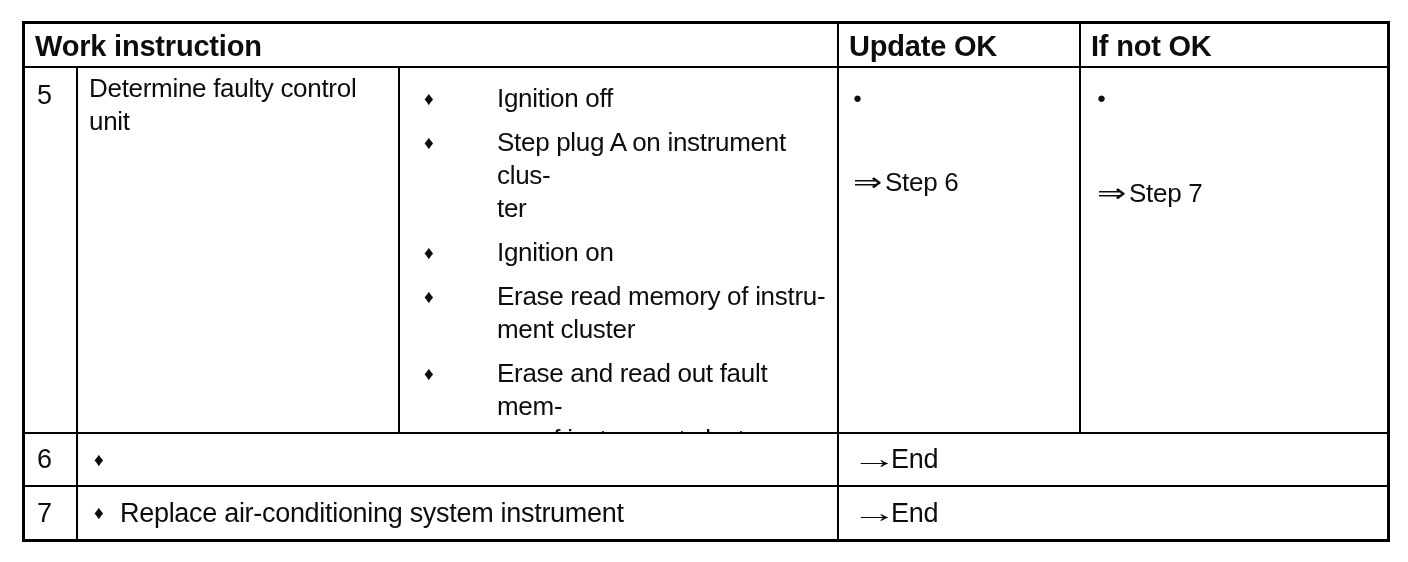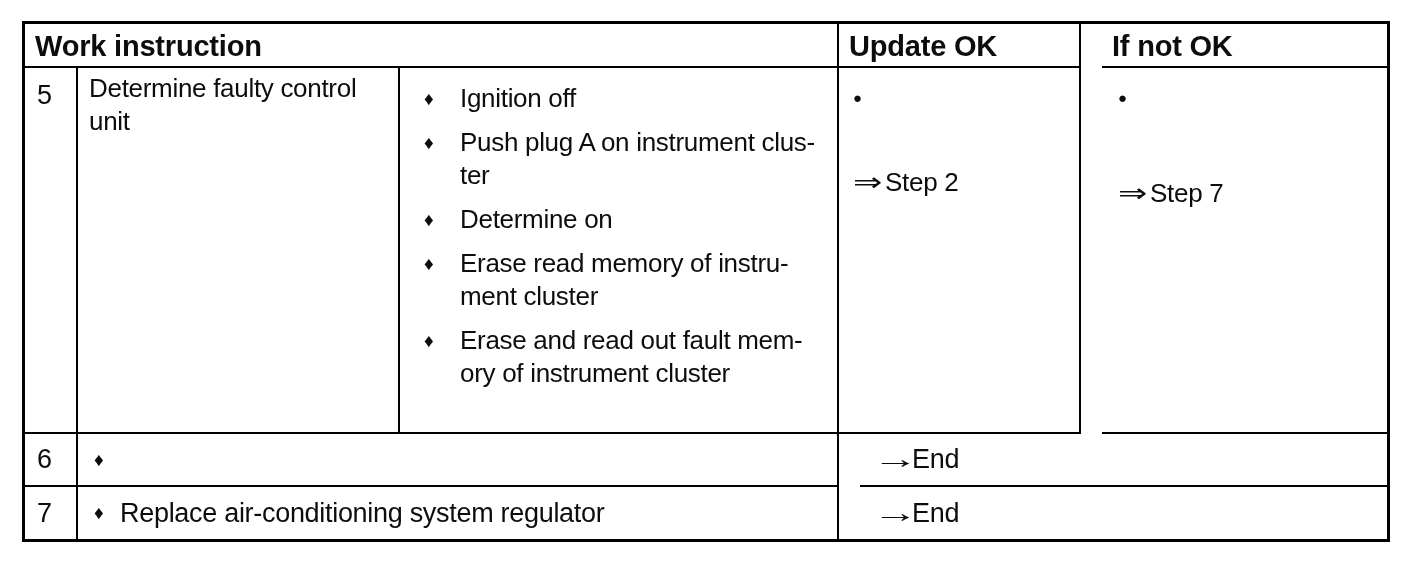--- a/index.html
+++ b/index.html
@@ -28,21 +28,21 @@
     display: grid;
     grid-template-columns: 53px 322px 439px 242px 1fr;
     grid-template-rows: 44px 366px 53px 1fr;
   }
   .cell {
     box-sizing: border-box;
     border-right: 2px solid #000;
     border-bottom: 2px solid #000;
     overflow: hidden;
   }
-  .cell.last-col { border-right: none; margin-left: 21px; }
+  .cell.last-col { border-right: none; }
   .cell.last-row { border-bottom: none; }
 
   
   .th {
     font-weight: bold;
     font-size: 29px;
     letter-spacing: -0.2px;
     padding: 6px 0 0 10px;
   }
   .span-work   { grid-column: 1 / 4; }
@@ -71,20 +71,21 @@
   .action-item .marker {
     flex: none;
     width: 36px;
     font-size: 19px;
     line-height: 33px;
   }
   .action-item .txt {
     font-size: 26px;
     line-height: 33px;
     white-space: pre-line;
+    margin-left: 37px;
   }
 
   
   .result-col {
     padding: 12px 4px 0 14px;
     display: flex;
     flex-direction: column;
   }
   .result-col.ifnot { padding-left: 16px; }
   .bullet-row { display: flex; }
@@ -166,46 +167,46 @@
     <div class="cell desc">Determine faulty control
 unit</div>
 
     <div class="cell actions">
       <div class="action-item">
         <span class="marker">♦</span>
         <span class="txt">Ignition off</span>
       </div>
       <div class="action-item">
         <span class="marker">♦</span>
-        <span class="txt">Push plug A on instrument clus-
+        <span class="txt">Step plug A on instrument clus-
 ter</span>
       </div>
       <div class="action-item">
         <span class="marker">♦</span>
-        <span class="txt">Determine on</span>
+        <span class="txt">Ignition on</span>
       </div>
       <div class="action-item">
         <span class="marker">♦</span>
         <span class="txt">Erase read memory of instru-
 ment cluster</span>
       </div>
       <div class="action-item">
         <span class="marker">♦</span>
         <span class="txt">Erase and read out fault mem-
 ory of instrument cluster</span>
       </div>
     </div>
 
     <div class="cell result-col">
       <div class="bullet-row">
         <span class="marker">●</span>
       </div>
       <div class="goto goto-display">
         <span class="arrow">⇒</span>
-        <span>Step 2</span>
+        <span>Step 6</span>
       </div>
     </div>
 
     <div class="cell result-col ifnot last-col">
       <div class="bullet-row">
         <span class="marker">●</span>
       </div>
       <div class="goto goto-ifnot">
         <span class="arrow">⇒</span>
         <span>Step 7</span>
@@ -221,21 +222,21 @@
     <div class="cell span-result merged-result last-col">
       <span class="arrow">→</span>
       <span>End</span>
     </div>
 
     <div class="cell step-cell step-center last-row">
       <span>7</span>
     </div>
     <div class="cell span-action merged-action last-row">
       <span class="marker">♦</span>
-      <span>Replace air-conditioning system regulator</span>
+      <span>Replace air-conditioning system instrument</span>
     </div>
     <div class="cell span-result merged-result last-col last-row">
       <span class="arrow">→</span>
       <span>End</span>
     </div>
 
   </div>
 </div>
 
 </body></html>

